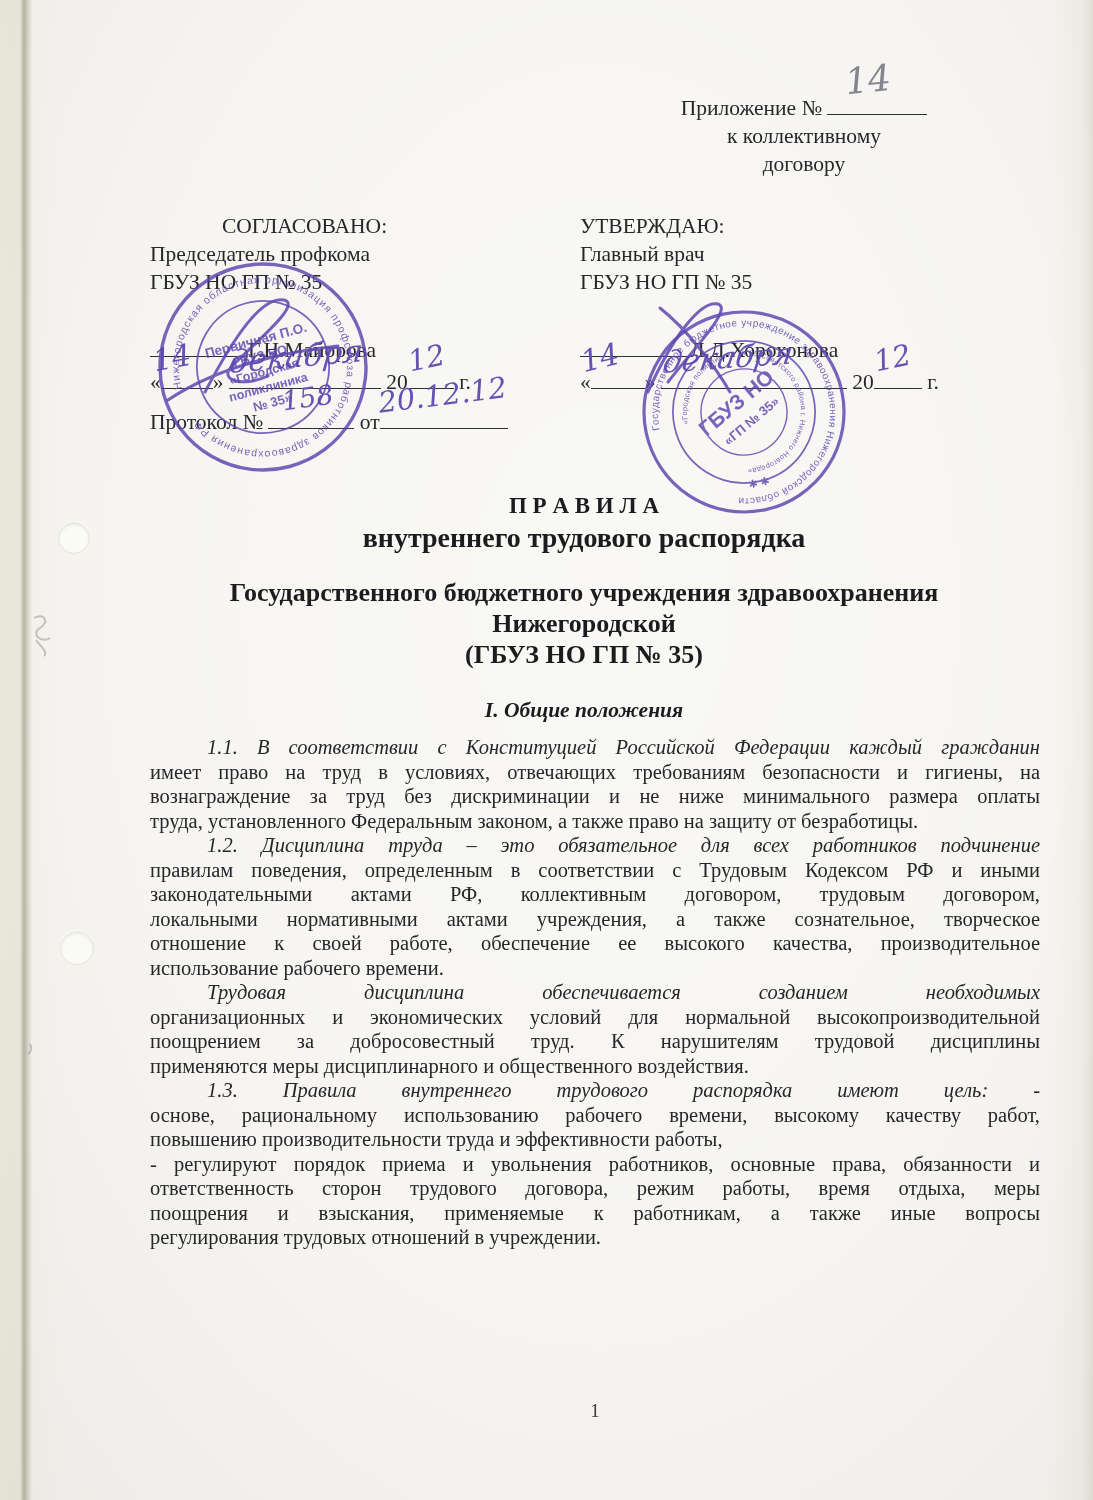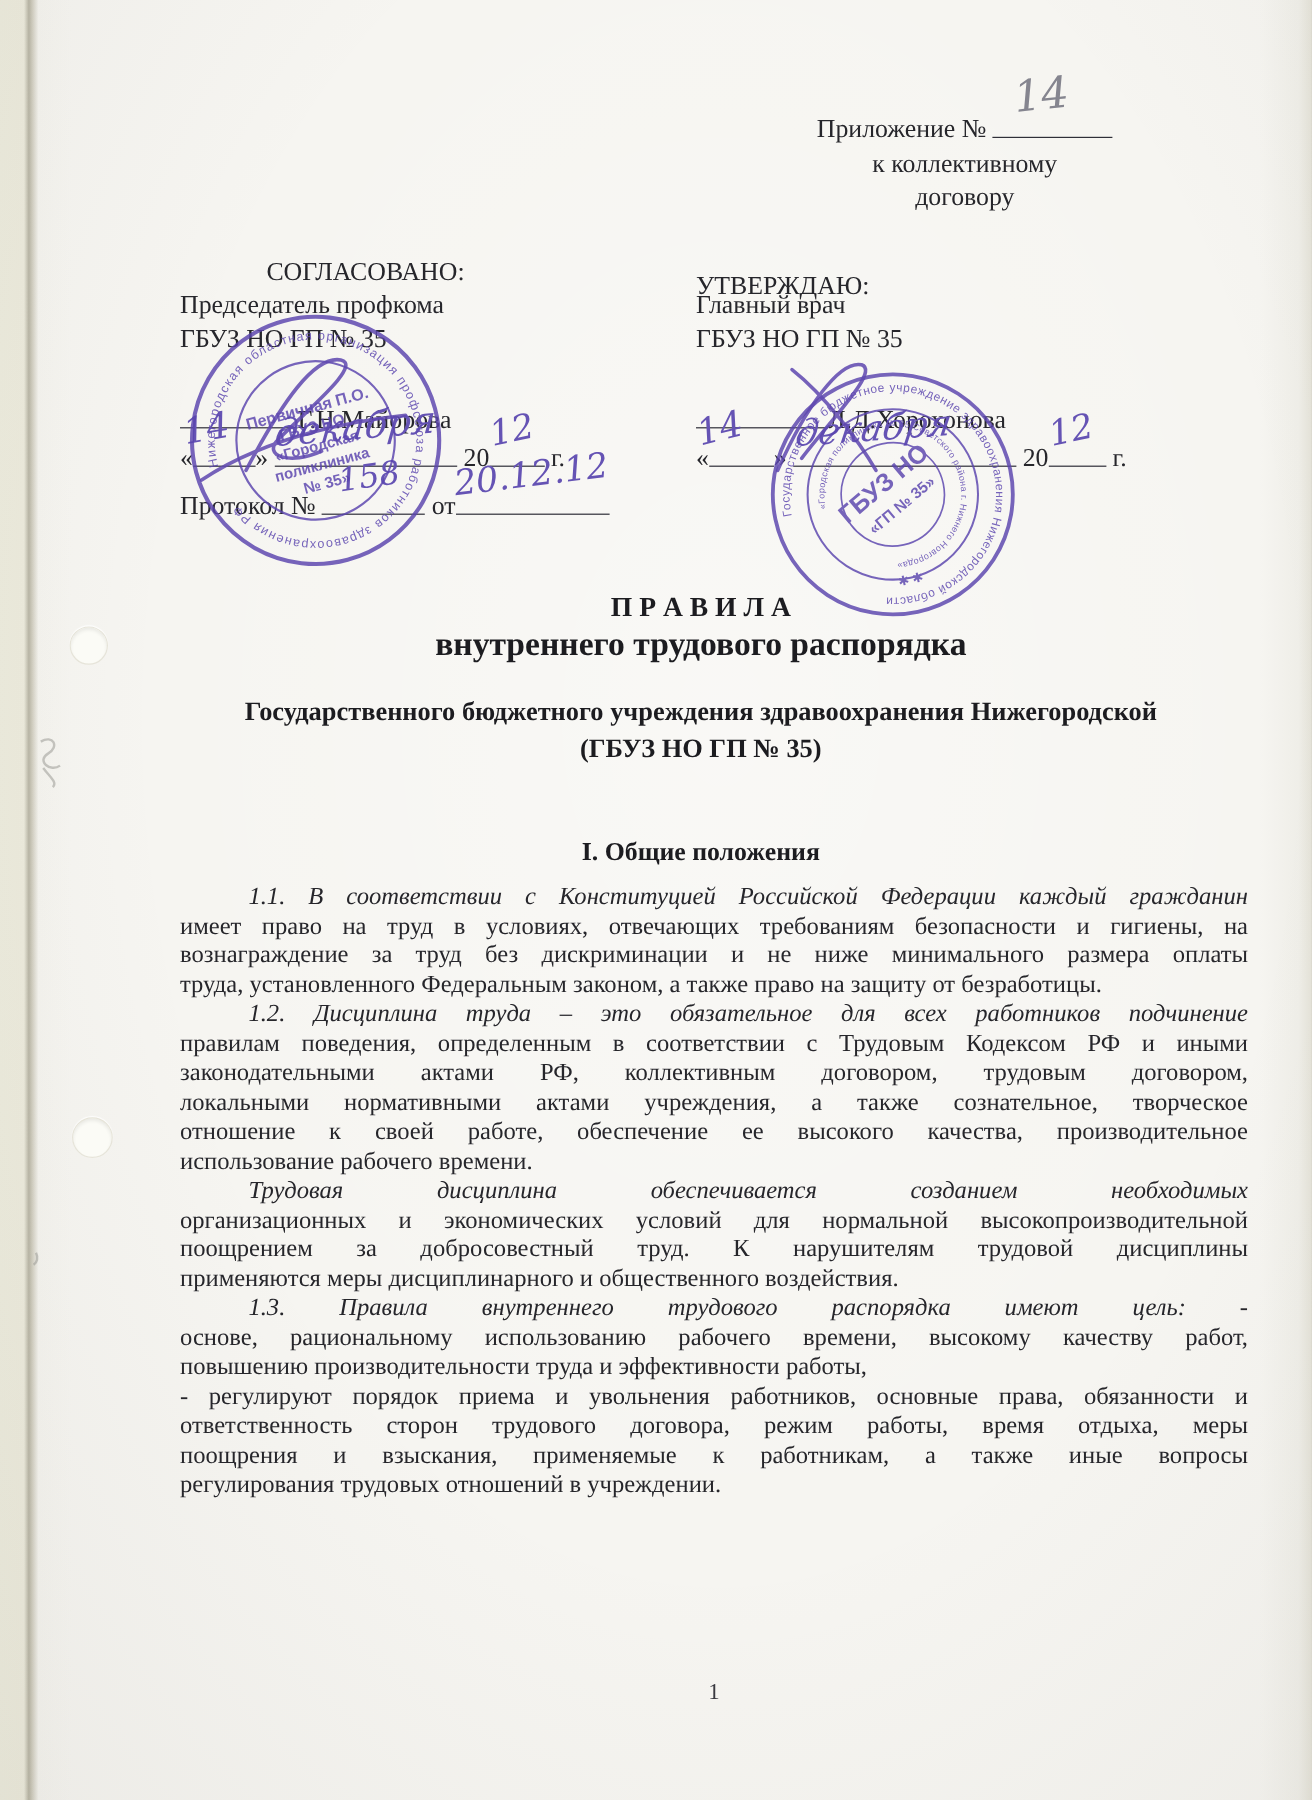--- a/index.html
+++ b/index.html
@@ -66,21 +66,21 @@
       <span>г.</span>
     </div>
     <div class="row" style="top:194px;">
       <span>Протокол №</span>
       <span class="blank" style="width:86px;"><span class="hw" style="font-size:27px;left:14px;top:-22px;transform:rotate(-8deg);">158</span></span>
       <span>от</span><span class="blank" style="width:128px;"><span class="hw" style="font-size:29px;left:-2px;top:-25px;transform:rotate(-7deg);">20.12.12</span></span>
     </div>
   </div>
 
   <div class="col" style="left:580px;top:212px;width:380px;height:200px;">
-    <div class="row" style="top:0;margin-top:12px;">УТВЕРЖДАЮ:</div>
+    <div class="row" style="top:0;">УТВЕРЖДАЮ:</div>
     <div class="row" style="top:28px;">Главный врач</div>
     <div class="row" style="top:56px;">ГБУЗ НО ГП № 35</div>
     <div class="row" style="top:122px;">
       <span class="blank" style="width:110px;"></span><span>Л.Д.Хорохонова</span>
     </div>
     <div class="row" style="top:154px;">
       <span>«</span><span class="blank" style="width:54px;"><span class="hw" style="font-size:30px;left:-10px;top:-22px;transform:rotate(-14deg);">14</span></span><span>»</span>
       <span class="blank" style="width:186px;"><span class="hw" style="font-size:30px;left:2px;top:-22px;transform:rotate(-4deg) skewX(-12deg);">декабря</span></span>
       <span>20</span><span class="blank" style="width:48px;"><span class="hw" style="font-size:29px;left:0px;top:-22px;transform:rotate(-12deg);">12</span></span>
       <span>г.</span>
@@ -141,26 +141,26 @@
       <path d="M34,618 C44,612 50,622 40,628 C30,634 42,644 50,638 M36,640 C42,648 48,652 44,656"></path>
       <path d="M30,1044 C32,1048 31,1052 28,1054"></path>
     </g>
   </svg>
 
   <div class="cblock bold" style="top:490px;font-size:23px;line-height:32px;">
     <div>П Р А В И Л А</div>
     <div style="font-size:28px;">внутреннего трудового распорядка</div>
   </div>
 
-  <div class="cblock bold" style="top:577px;font-size:22px;line-height:31px;">
+  <div class="cblock bold" style="top:577px;font-size:26px;line-height:31px;">
     <div>Государственного бюджетного учреждения здравоохранения Нижегородской</div>
     <div>(ГБУЗ НО ГП № 35)</div>
   </div>
 
-  <div class="cblock bold" style="top:698px;font-size:21.5px;">I. Общие положения</div>
+  <div class="cblock bold" style="top:698px;font-size:21.5px;font-style:italic;">I. Общие положения</div>
 
   <div class="body-block">
     <div>
         <div class="jline indent">1.1. В соответствии с Конституцией Российской Федерации каждый гражданин</div>
         <div class="jline">имеет право на труд в условиях, отвечающих требованиям безопасности и гигиены, на</div>
         <div class="jline">вознаграждение за труд без дискриминации и не ниже минимального размера оплаты</div>
         <div class="jline lastline">труда, установленного Федеральным законом, а также право на защиту от безработицы.</div>
       </div>
     <div>
         <div class="jline indent">1.2. Дисциплина труда – это обязательное для всех работников подчинение</div>

